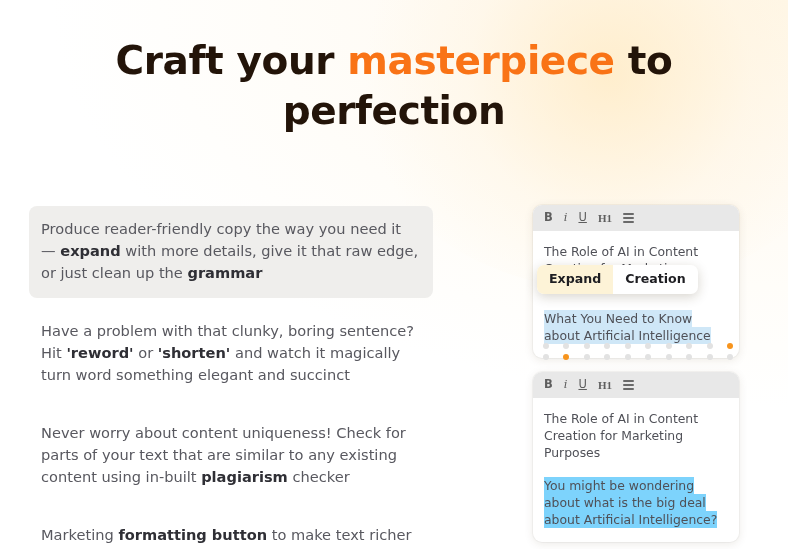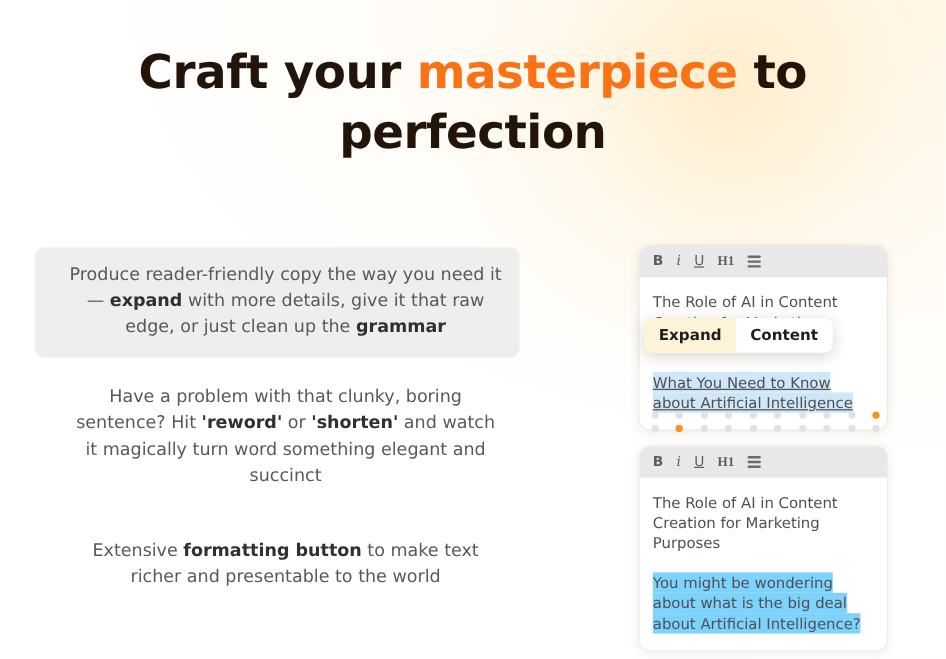--- a/index.html
+++ b/index.html
@@ -63,24 +63,23 @@
   .features {
     position: absolute;
     left: 29px;
     top: 206px;
     width: 404px;
   }
   .feature {
     font-size: 14.6px;
     line-height: 22px;
     color: #58585f;
-    padding: 12px 14px 14px 28px;
+    padding: 12px 14px 14px 12px;
     border-radius: 8px;
     margin-bottom: 6px;
-    text-align: center;
   }
   .feature.active {
     background: #efeeec;
   }
   .feature b { color: #2f2f35; font-weight: 700; }
   .feature-gap { height: 4px; }
 
   
   .editor-card {
     position: absolute;
@@ -131,21 +130,20 @@
     font-size: 12.4px;
     line-height: 17px;
     color: #4f5057;
     margin-top: 16px;
   }
   .hl-blue span {
     background: #cfe7f7;
     box-decoration-break: clone;
     -webkit-box-decoration-break: clone;
     padding: 1px 0;
-    text-decoration: underline;
   }
   .hl-cream span {
     background: #7dd3fc;
     box-decoration-break: clone;
     -webkit-box-decoration-break: clone;
     padding: 1px 0;
   }
 
   
   .ai-popup {
@@ -199,22 +197,23 @@
   <h1 class="headline">
     <span>Craft your </span><span class="accent">masterpiece</span><span> to perfection</span>
   </h1>
 
 
   <div class="features" id="feature-list">
       <div class="feature active"><span>Produce reader-friendly copy the way you need it — </span><b>expand</b><span> with more details, give it that raw edge, or just clean up the </span><b>grammar</b></div>
       <div class="feature-gap"></div>
       <div class="feature"><span>Have a problem with that clunky, boring sentence? Hit </span><b>'reword'</b><span> or </span><b>'shorten'</b><span> and watch it magically turn word something elegant and succinct</span></div>
       <div class="feature-gap"></div>
+      <div class="feature"><span>Never worry about content uniqueness! Check for parts of your text that are similar to any existing content using in-built </span><b>plagiarism</b><span> checker</span></div>
       <div class="feature-gap"></div>
-      <div class="feature"><span>Extensive </span><b>formatting button</b><span> to make text richer and presentable to the world</span></div>
+      <div class="feature"><span>Marketing </span><b>formatting button</b><span> to make text richer and presentable to the world</span></div>
     </div>
 
   <div class="editor-card" id="card-one">
     <div class="toolbar">
       <span class="tool bold">B</span>
       <span class="tool italic">i</span>
       <span class="tool under">U</span>
       <span class="tool h1">H1</span>
       <span class="tool list">
           <i></i>
@@ -223,21 +222,21 @@
         </span>
     </div>
     <div class="card-body">
       <div class="doc-title">The Role of AI in Content Creation for Marketing Purposes</div>
       <div class="doc-para hl-blue"><span>What You Need to Know about Artificial Intelligence</span></div>
     </div>
   </div>
 
   <div class="ai-popup">
     <div class="ai-btn sel">Expand</div>
-    <div class="ai-btn">Content</div>
+    <div class="ai-btn">Creation</div>
   </div>
 
   <div class="dot-rows" id="dot-grid">
       <div class="dot-row">
         <span class="dot"></span>
         <span class="dot"></span>
         <span class="dot"></span>
         <span class="dot"></span>
         <span class="dot"></span>
         <span class="dot"></span>

